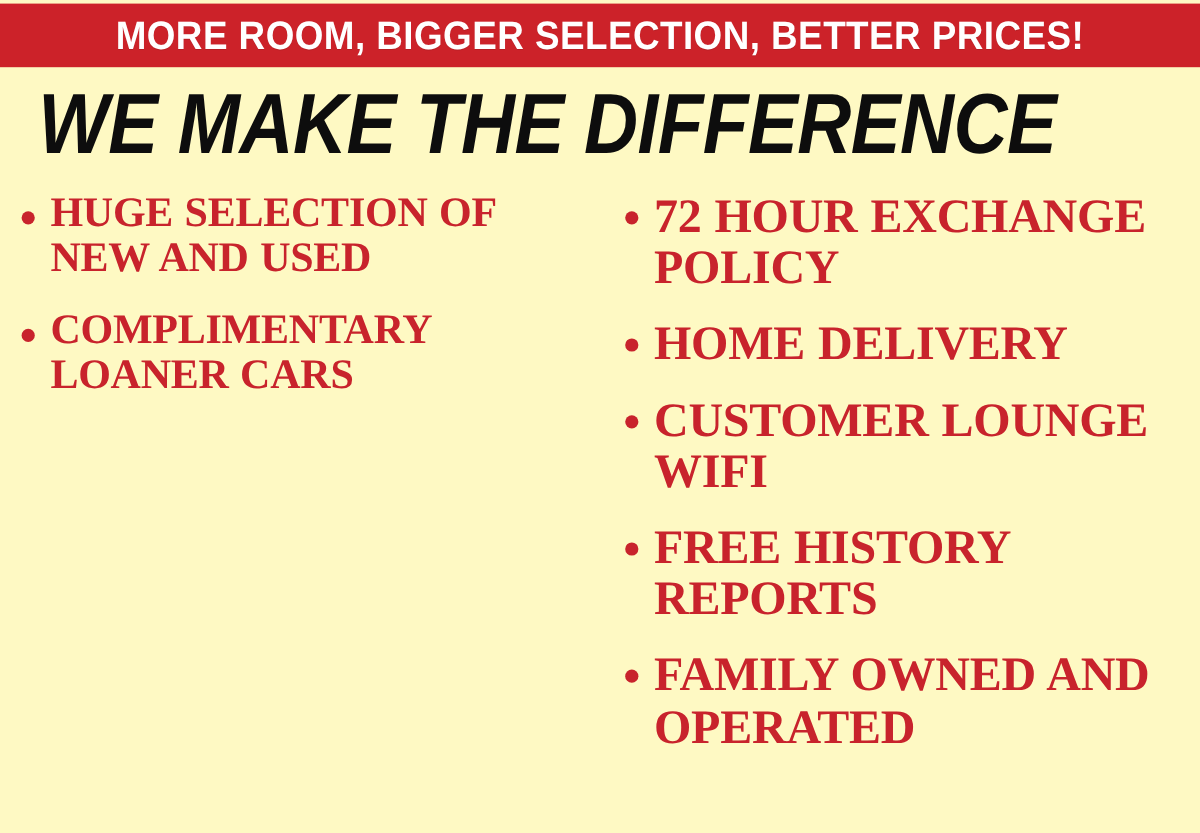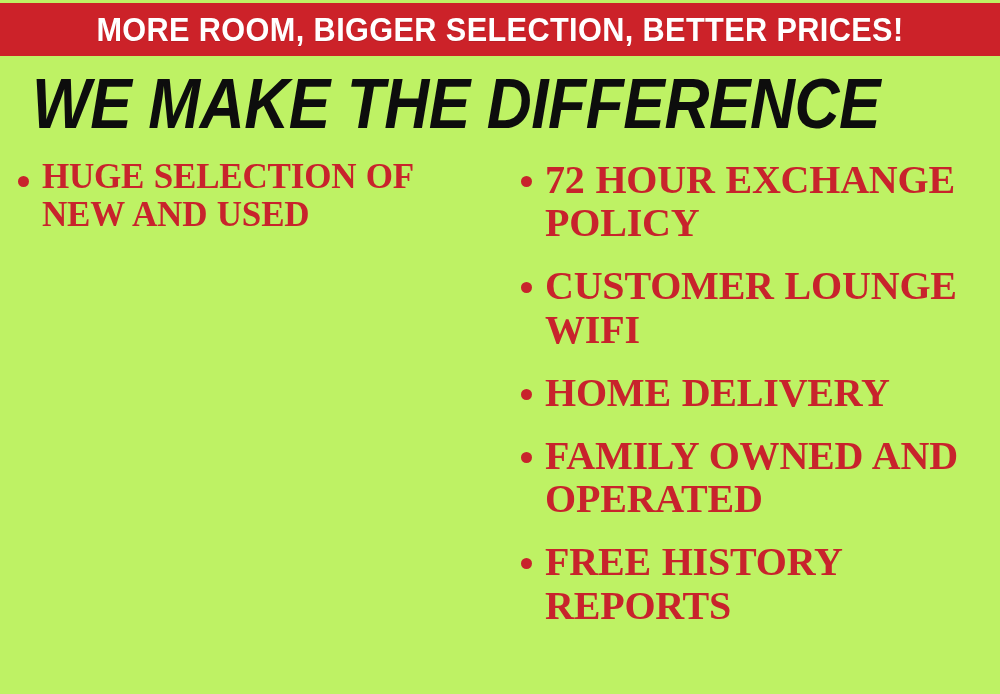--- a/index.html
+++ b/index.html
@@ -4,21 +4,21 @@
 <style>
   html, body {
     margin: 0;
     padding: 0;
     background: #ffffff;
   }
   #poster {
     position: relative;
     width: 1000px;
     height: 694px;
-    background: #bef264;
+    background: #fef9c3;
     overflow: hidden;
     font-family: "Liberation Sans", sans-serif;
     -webkit-font-smoothing: antialiased;
   }
 
   
   .banner {
     position: absolute;
     left: 0;
     top: 3px;
@@ -124,39 +124,43 @@
     <div class="headline-text">WE MAKE THE DIFFERENCE</div>
   </div>
 
   <div class="columns">
 
     <div class="col col-left">
       <div class="bullet-item">
         <span class="bullet-dot"></span>
         <span class="bullet-label">HUGE SELECTION OF NEW AND USED</span>
       </div>
+      <div class="bullet-item">
+        <span class="bullet-dot"></span>
+        <span class="bullet-label">COMPLIMENTARY LOANER CARS</span>
+      </div>
     </div>
 
     <div class="col col-right">
       <div class="bullet-item">
         <span class="bullet-dot"></span>
         <span class="bullet-label">72 HOUR EXCHANGE POLICY</span>
       </div>
       <div class="bullet-item">
         <span class="bullet-dot"></span>
+        <span class="bullet-label">HOME DELIVERY</span>
+      </div>
+      <div class="bullet-item">
+        <span class="bullet-dot"></span>
         <span class="bullet-label">CUSTOMER LOUNGE WIFI</span>
       </div>
       <div class="bullet-item">
         <span class="bullet-dot"></span>
-        <span class="bullet-label">HOME DELIVERY</span>
+        <span class="bullet-label">FREE HISTORY REPORTS</span>
       </div>
       <div class="bullet-item">
         <span class="bullet-dot"></span>
         <span class="bullet-label">FAMILY OWNED AND OPERATED</span>
-      </div>
-      <div class="bullet-item">
-        <span class="bullet-dot"></span>
-        <span class="bullet-label">FREE HISTORY REPORTS</span>
       </div>
     </div>
 
   </div>
 </div>
 
 </body></html>

